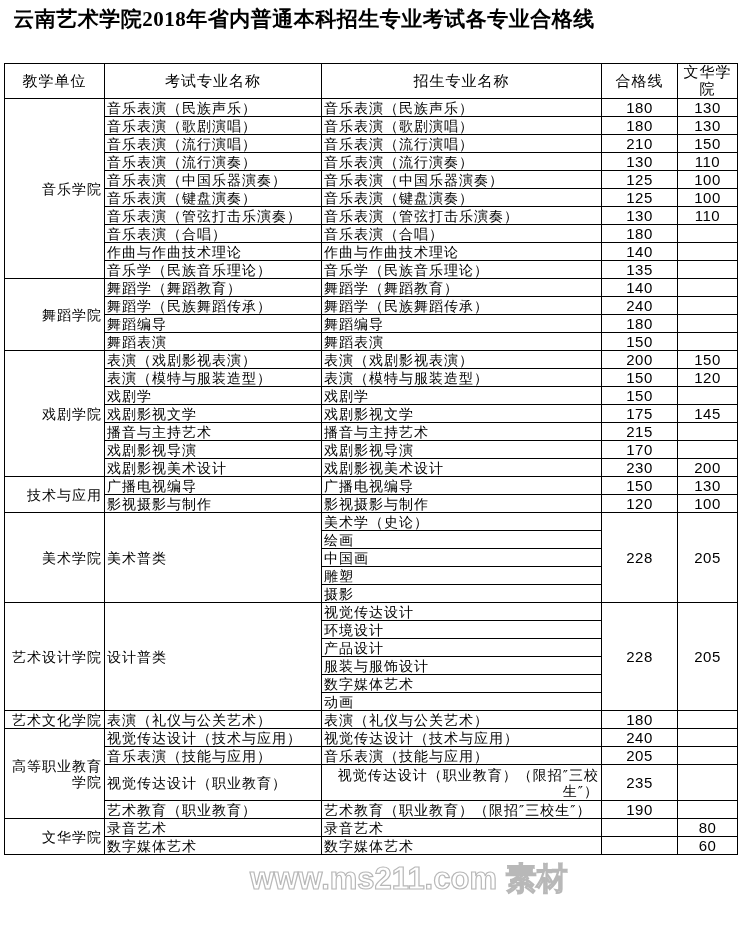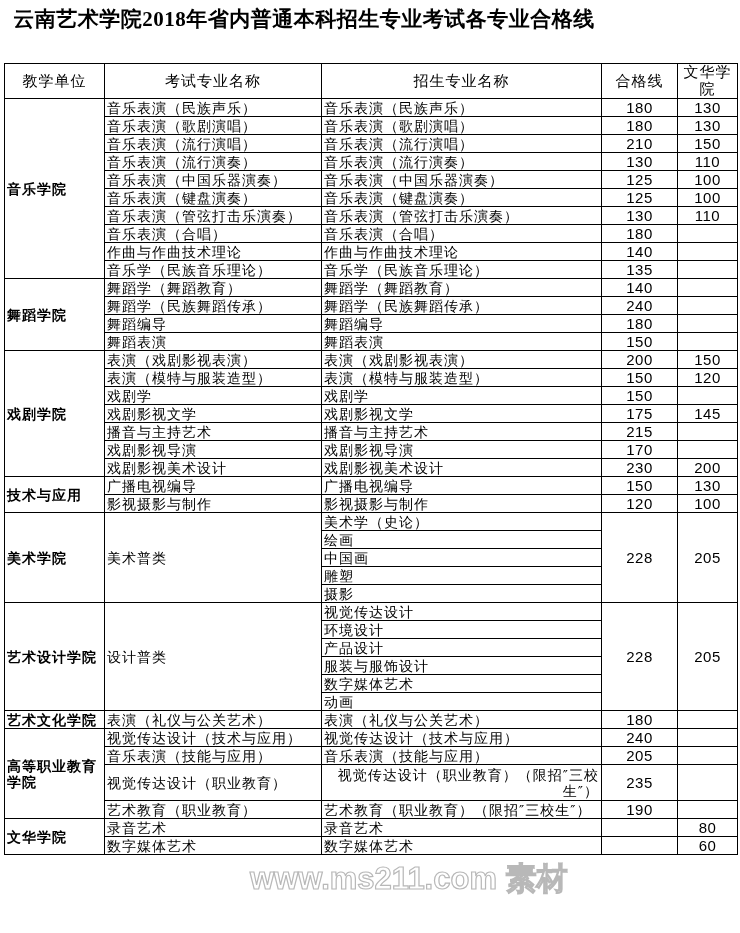--- a/index.html
+++ b/index.html
@@ -20,21 +20,21 @@
     table.score-table th, table.score-table td {
       border: 1px solid #000; padding: 0 2px; overflow: hidden;
     }
     table.score-table thead tr { height: 35px; margin-top: 24px; }
     table.score-table th {
       font-weight: normal; font-size: 15px; line-height: 17px; text-align: center; vertical-align: middle;
     }
     table.score-table tbody tr { height: 18px; }
     table.score-table tbody tr.tall { height: 36px; }
     td { line-height: 16px; white-space: nowrap; }
-    td.c-unit { text-align: left; vertical-align: middle; white-space: normal; letter-spacing: 1px; padding: 0 1px; font-weight: bold; }
+    td.c-unit { text-align: right; vertical-align: middle; white-space: normal; letter-spacing: 1px; padding: 0 1px; }
     td.c-exam { text-align: left; vertical-align: bottom; }
     td.c-exam.merged { vertical-align: middle; }
     td.c-enroll { text-align: left; vertical-align: bottom; }
     tr.tall td.c-exam { vertical-align: middle; }
     tr.tall td.c-enroll { white-space: normal; vertical-align: middle; text-align: right; }
     td.c-num {
       text-align: center; vertical-align: bottom; font-family: "Liberation Sans", sans-serif;
       font-size: 15px; letter-spacing: 0.5px;
     }
     td.c-num.merged, tr.tall td.c-num { vertical-align: middle; }

